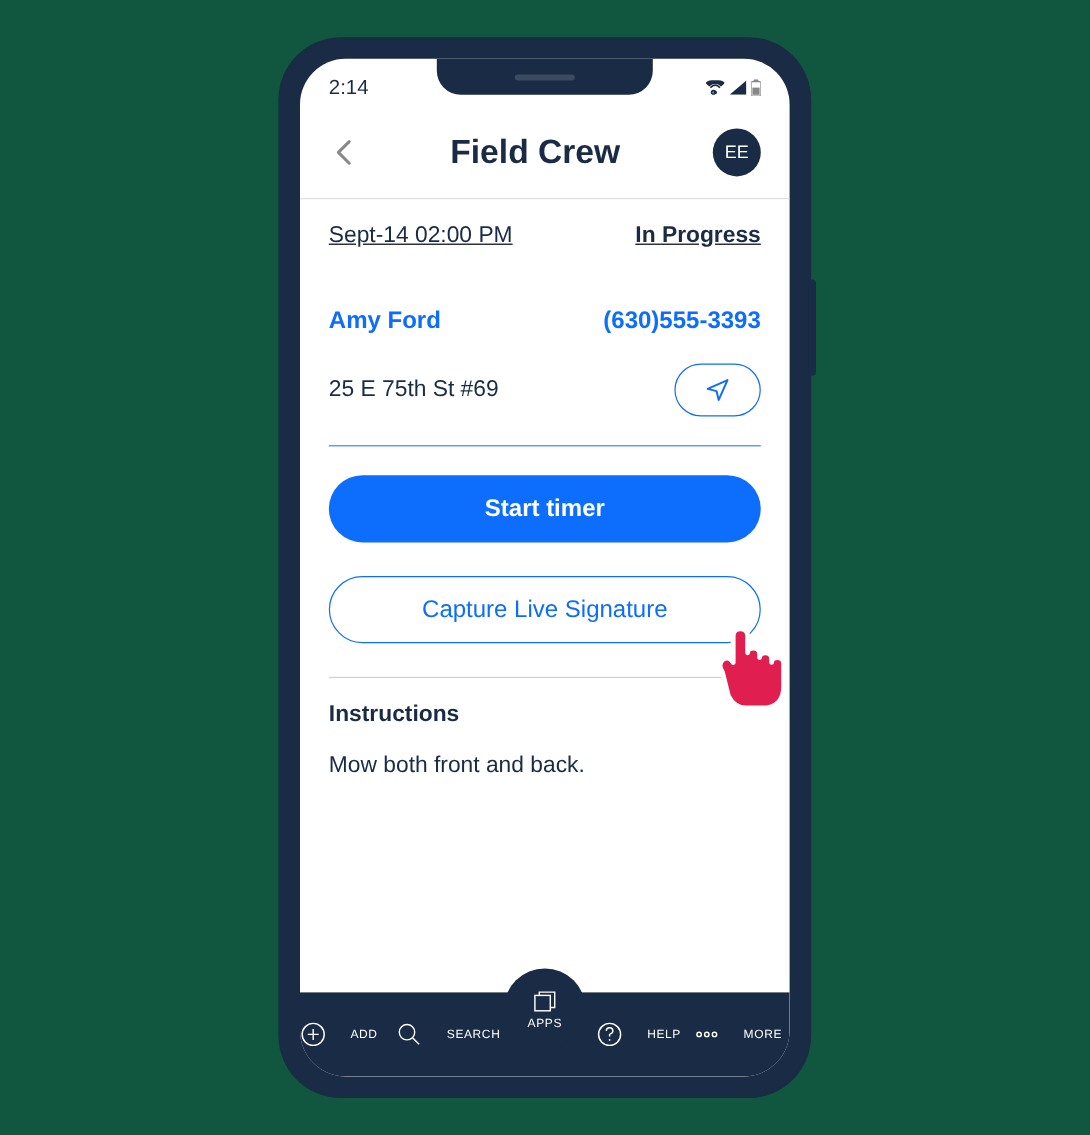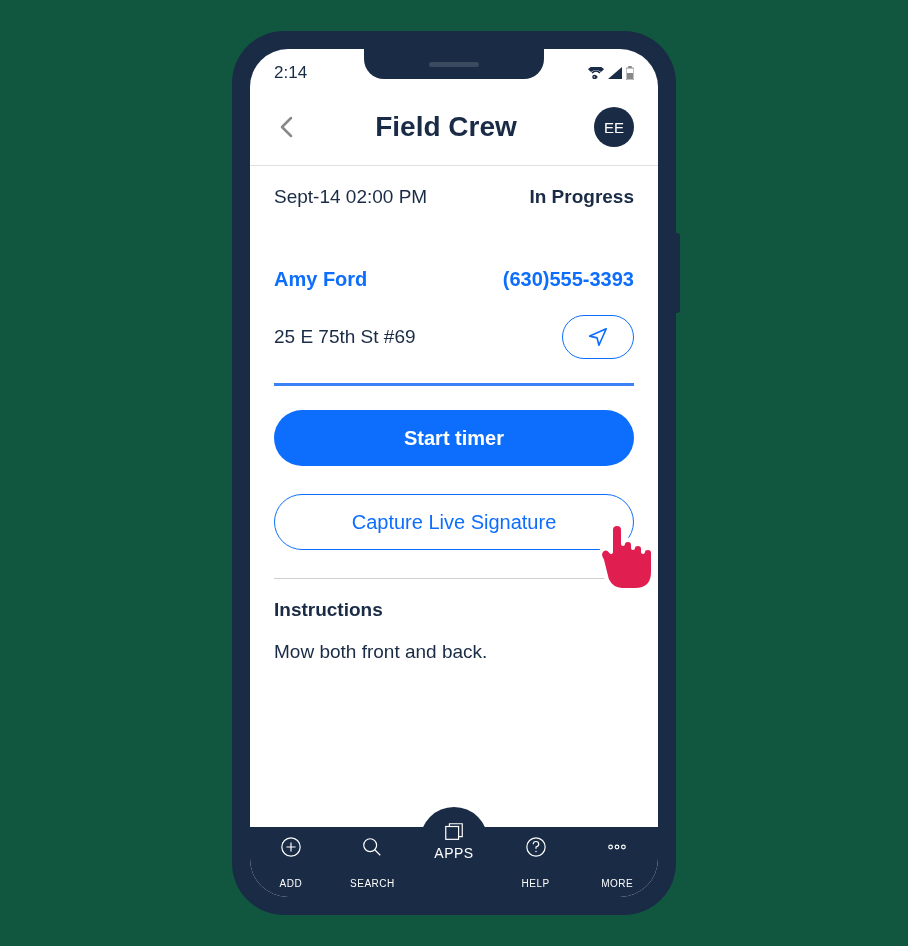--- a/index.html
+++ b/index.html
@@ -114,21 +114,22 @@
     }
     .content {
       flex: 1;
       padding: 20px 24px;
       overflow: hidden;
     }
     .meta-row {
       display: flex;
       justify-content: space-between;
       align-items: center;
-      margin-bottom: 60px;
+      margin-bottom: 48px;
+      text-decoration: underline;
     }
     .datetime {
       font-size: 19px;
       color: #1a2b45;
     }
     .status-badge {
       font-size: 19px;
       font-weight: 700;
       color: #1a2b45;
       padding-left: 27px;
@@ -154,21 +155,21 @@
       font-size: 20px;
       font-weight: 700;
       color: #0d6efd;
     }
     .address-row {
       display: flex;
       justify-content: space-between;
       align-items: center;
       margin-bottom: 24px;
       padding-bottom: 24px;
-      border-bottom: 3px solid #3b82f6;
+      border-bottom: 1px solid #3b82f6;
     }
     .address {
       font-size: 19px;
       color: #1a2b45;
       line-height: 1.4;
     }
     .nav-btn {
       width: 72px;
       height: 44px;
       border: 1.5px solid #0d6efd;
@@ -220,21 +221,21 @@
     .bottom-nav {
       height: 70px;
       background: #1a2b45;
       display: flex;
       justify-content: space-around;
       align-items: center;
       position: relative;
     }
     .nav-item {
       display: flex;
-      flex-direction: column;
+      flex-direction: row;
       align-items: center;
       gap: 20px;
       color: white;
       font-size: 10px;
       letter-spacing: 0.5px;
       flex: 1;
     }
     .nav-item-icon {
       width: 22px;
       height: 22px;
@@ -357,21 +358,21 @@
         <span>SEARCH</span>
       </div>
       <div class="nav-item"></div>
       <div class="nav-bump">
         <div class="nav-item-icon">
           <svg width="24" height="24" viewBox="0 0 24 24">
             <rect x="3" y="6" width="14" height="14" stroke="white" stroke-width="1.3" fill="none"></rect>
             <path d="M7 6 L7 3 L21 3 L21 17 L17 17" stroke="white" stroke-width="1.3" fill="none"></path>
           </svg>
         </div>
-        <span style="color:white;font-size:14px;letter-spacing:0.5px">APPS</span>
+        <span style="color:white;font-size:10px;letter-spacing:0.5px">APPS</span>
       </div>
       <div class="nav-item">
         <div class="nav-item-icon">
           <svg width="22" height="22" viewBox="0 0 24 24">
             <circle cx="12" cy="12" r="10" stroke="white" stroke-width="1.3" fill="none"></circle>
             <path d="M9 9 Q9 6 12 6 Q15 6 15 9 Q15 11 12 12 L12 14" stroke="white" stroke-width="1.3" fill="none"></path>
             <circle cx="12" cy="17" r="0.8" fill="white"></circle>
           </svg>
         </div>
         <span>HELP</span>

